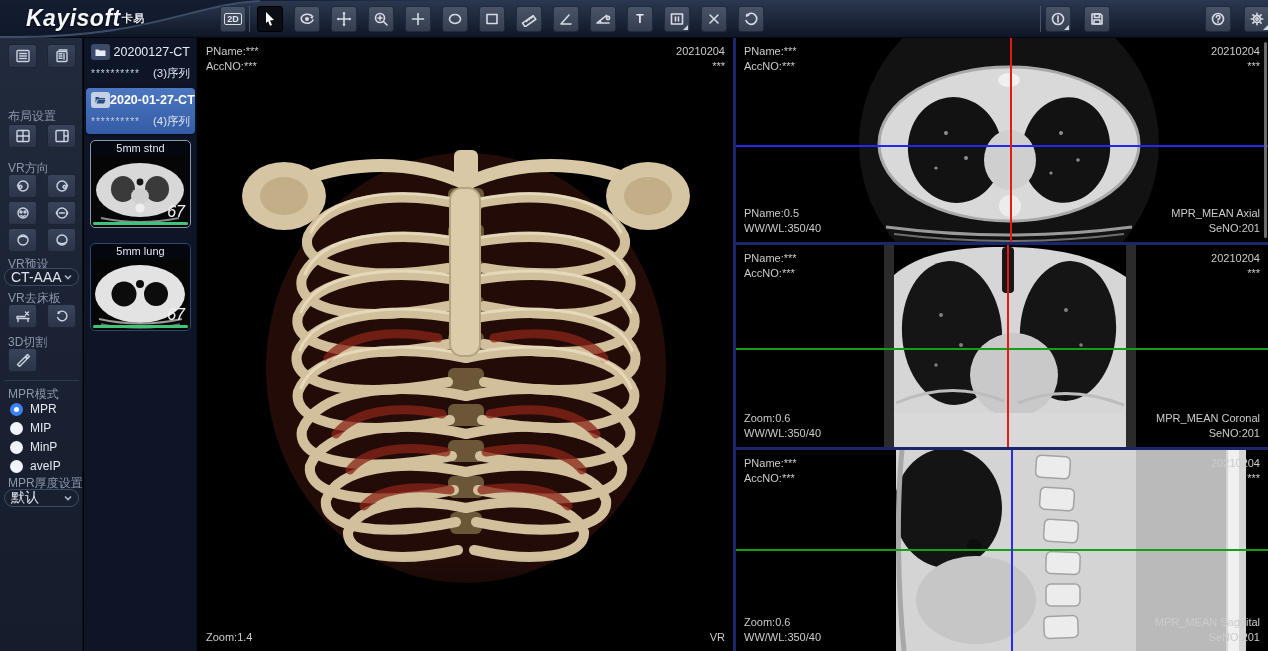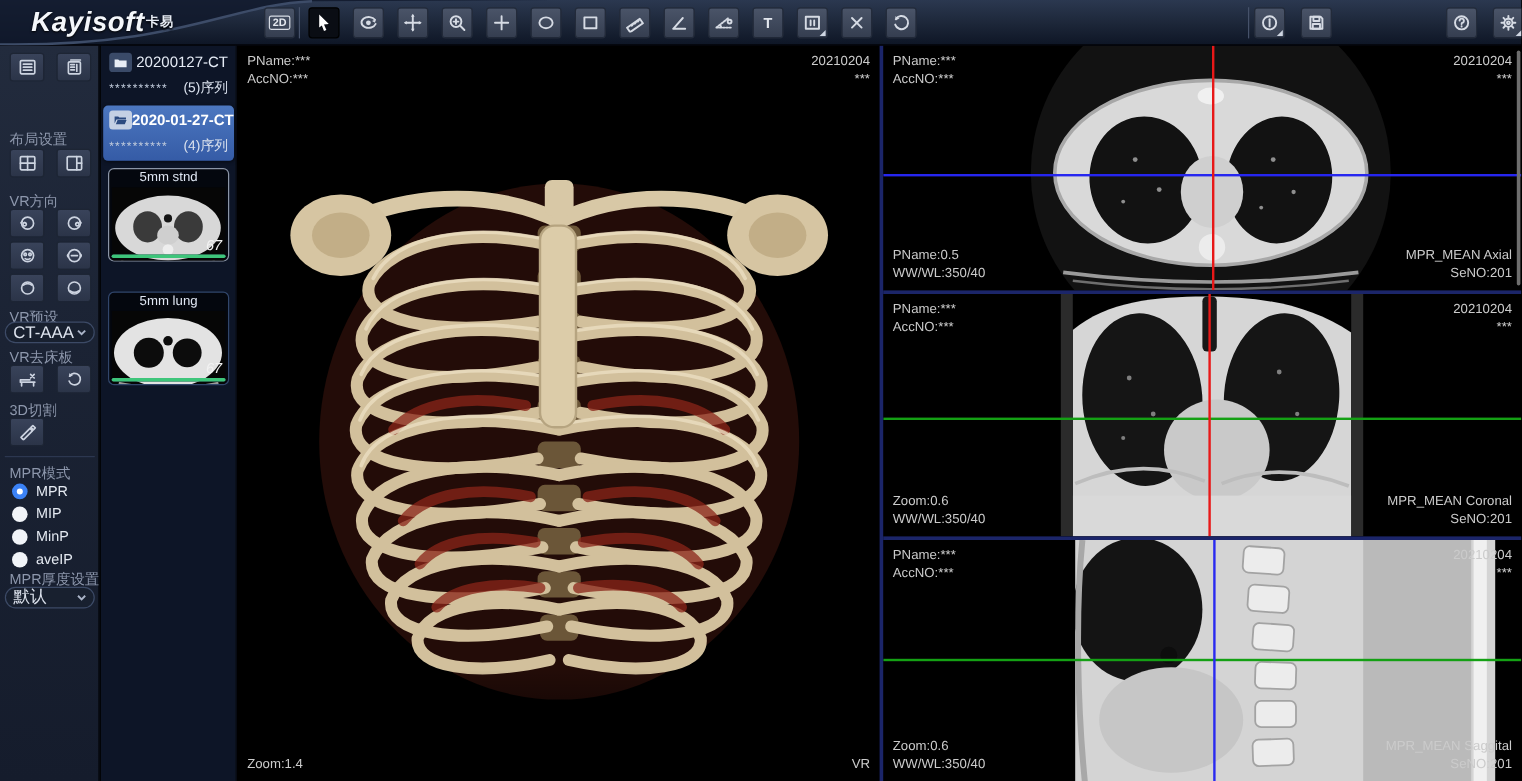--- a/index.html
+++ b/index.html
@@ -59,27 +59,27 @@
   .study .r1 { display:flex; align-items:center; }
   .study .ficon { width:19px; height:16px; border-radius:3px; background:#3a4a68;
     display:flex; align-items:center; justify-content:center; flex:0 0 auto; }
   .study.sel .ficon { background:#c4d0e4; }
   .study .ficon svg { width:11px; height:9px; }
   .study .title { flex:1; text-align:right; font-size:12.5px; color:#e6ecf6; white-space:nowrap; }
   .study.sel .title { color:#fff; font-weight:bold; }
   .study .r2 { display:flex; justify-content:space-between; margin-top:6px; align-items:baseline; }
   .study .stars { font-size:10px; letter-spacing:1px; color:#c3cddd; }
   .study .scount { font-size:11.5px; color:#dbe2ee; }
-  .thumb { position:absolute; left:6px; width:101px; height:78px; border-radius:5px;
+  .thumb { position:absolute; left:6px; width:101px; height:88px; border-radius:5px;
     background:#04070e; border:1px solid #31466b; overflow:hidden; cursor:pointer; }
   .thumb.gray { border-color:#8b95a6; }
   .thumb.blue { border-color:#3f6fe0; box-shadow:0 0 4px #2c56c077; }
   .thumb .tlabel { height:14px; text-align:center; font-size:11px; color:#dfe6f2; line-height:14px; }
   .thumb .timg { position:absolute; left:2px; top:15px; width:95px; height:70px; }
-  .thumb .tcount { position:absolute; right:5px; bottom:6px; font-size:12px; color:#f2f2f2; font-style:italic; }
+  .thumb .tcount { position:absolute; right:5px; bottom:6px; font-size:16px; color:#f2f2f2; font-style:italic; }
   .thumb .track { position:absolute; left:2px; right:2px; bottom:2px; height:3px; background:#222e48; border-radius:2px; }
   .thumb .fill { height:3px; background:#3ec57a; border-radius:2px; }
   
   .vp { position:absolute; background:#000; overflow:hidden; }
   #vp-vr { left:198px; top:38px; width:535px; height:613px; }
   .vdiv { position:absolute; background:#1b2569; z-index:15; }
   .ovl { position:absolute; font-size:11px; color:#cbcbcb; line-height:15px; z-index:10; white-space:nowrap; }
   .tl { left:8px; top:6px; } .tr { right:8px; top:6px; text-align:right; }
   .bl { left:8px; bottom:6px; } .br { right:8px; bottom:6px; text-align:right; }
   .xline { position:absolute; z-index:8; }
@@ -345,21 +345,21 @@
       <div class="r1">
         <span class="ficon">
           <svg viewBox="0 0 11 9">
               <path d="M0.5,1.5 h3 l1,1 h6 v5.5 h-10 Z" fill="#e8edf5" stroke="none"></path>
             </svg>
         </span>
         <span class="title">20200127-CT</span>
       </div>
       <div class="r2">
         <span class="stars">**********</span>
-        <span class="scount">(5)序列</span>
+        <span class="scount">(3)序列</span>
       </div>
     </div>
     <div class="study sel" style="top:50px">
       <div class="r1">
         <span class="ficon">
           <svg viewBox="0 0 11 9">
               <path d="M0.5,1 h3 l1,1 h5.5 v1.5 h-8 L0.5,7 Z M1.5,7.5 l1.5,-3.5 h7.5 l-1.5,3.5 Z" fill="#2b4a80" stroke="none"></path>
             </svg>
         </span>
         <span class="title">2020-01-27-CT</span>

